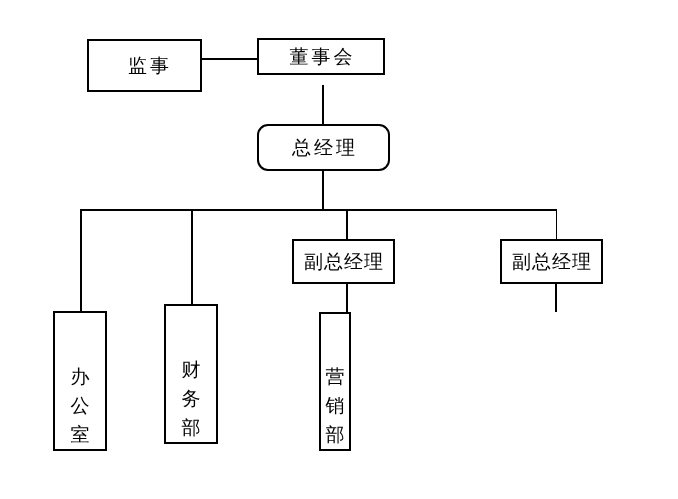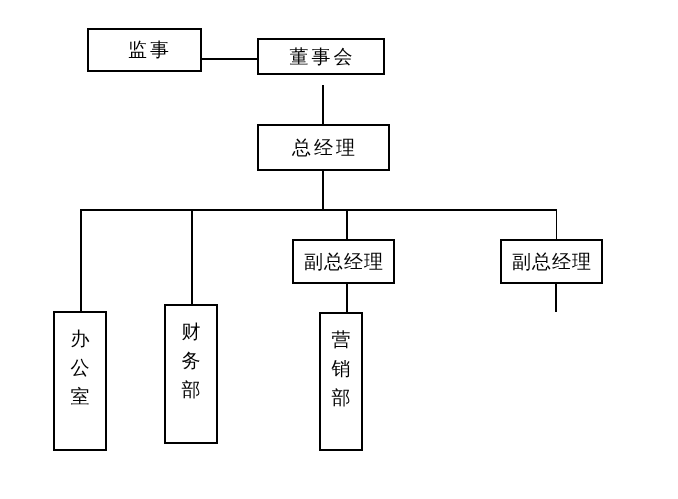--- a/index.html
+++ b/index.html
@@ -25,21 +25,21 @@
     justify-content: center;
     align-items: center;
     font-size: 19px;
   }
   .node.h .lbl {
     letter-spacing: 3px;
     text-indent: 3px;
     white-space: nowrap;
   }
   .node.v {
-    align-items: flex-start;
+    align-items: flex-end;
   }
   .node.v .lbl {
     width: 21px;
     margin-top: 11px;
     line-height: 29px;
     text-align: center;
     word-break: break-all;
     letter-spacing: 0;
   }
   .line {
@@ -58,46 +58,46 @@
   <div class="line vline" style="left:322px; top:85px; height:39px;"></div>
   <div class="line vline" style="left:322px; top:171px; height:38px;"></div>
   <div class="line hline" style="left:80px; top:209px; width:477px;"></div>
   <div class="line vline" style="left:80px; top:209px; height:102px;"></div>
   <div class="line vline" style="left:191px; top:209px; height:102px;"></div>
   <div class="line vline" style="left:346px; top:209px; height:30px;"></div>
   <div class="line vline" style="left:346px; top:284px; height:28px;"></div>
   <div class="line vline" style="left:555.5px; top:209px; height:30px;"></div>
   <div class="line vline" style="left:555px; top:284px; height:28px;"></div>
 
-  <div class="node h" style="left:87px; top:28px; width:115px; height:44px;padding-left:8px;">
+  <div class="node h" style="left:87px; top:39px; width:115px; height:53px;padding-left:8px;">
     <span class="lbl">监事</span>
   </div>
 
   <div class="node h" style="left:257px; top:38px; width:128px; height:37px;">
     <span class="lbl">董事会</span>
   </div>
 
-  <div class="node h" style="left:257px; top:124px; width:133px; height:47px;">
+  <div class="node h" style="left:257px; top:124px; width:133px; height:47px;border-radius:11px;">
     <span class="lbl">总经理</span>
   </div>
 
   <div class="node h" style="left:292px; top:239px; width:103px; height:45px;">
     <span class="lbl" style="letter-spacing:1px; text-indent:1px;">副总经理</span>
   </div>
 
   <div class="node h" style="left:500px; top:239px; width:103px; height:45px;">
     <span class="lbl" style="letter-spacing:1px; text-indent:1px;">副总经理</span>
   </div>
 
   <div class="node v" style="left:53px; top:311px; width:54px; height:140px;">
     <span class="lbl">办公室</span>
   </div>
 
   <div class="node v" style="left:164px; top:304px; width:54px; height:140px;">
     <span class="lbl">财务部</span>
   </div>
 
-  <div class="node v" style="left:319px; top:312px; width:44px; height:139px;">
+  <div class="node v" style="left:319px; top:312px; width:32px; height:139px;">
     <span class="lbl">营销部</span>
   </div>
 
 
 </div>
 
 </body></html>

